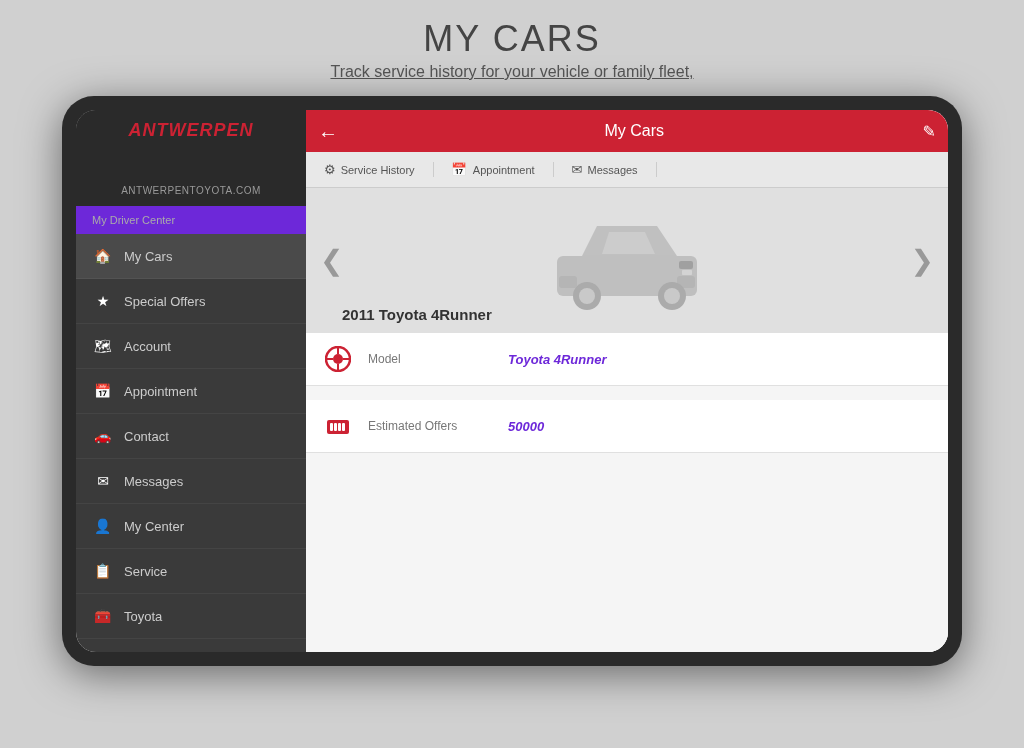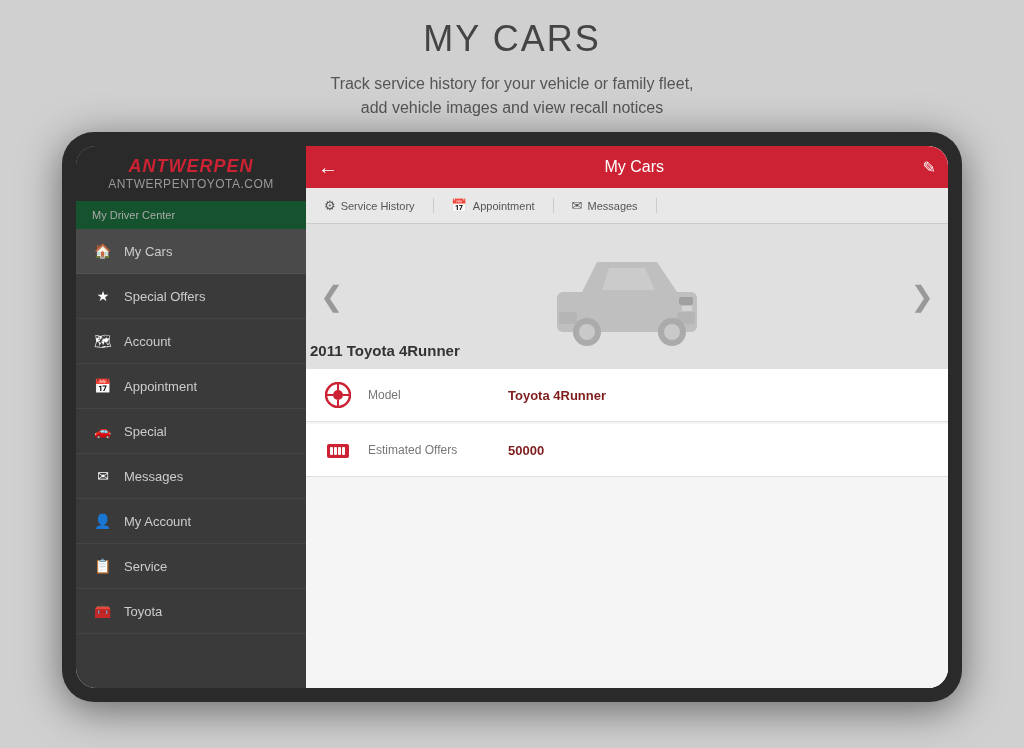--- a/index.html
+++ b/index.html
@@ -21,22 +21,23 @@
     }
     .top-text h1 {
       font-size: 36px;
       font-weight: 300;
       letter-spacing: 2px;
       color: #444;
     }
     .top-text p {
       font-size: 16px;
       color: #555;
-      margin-top: 12px;
+      margin-top: 0;
       line-height: 1.5;
+      text-decoration: underline;
     }
 
     .tablet-frame {
       width: 900px;
       height: 570px;
       background: #2a2a2a;
       border-radius: 32px;
       padding: 14px;
       box-shadow: 0 8px 40px rgba(0,0,0,0.5);
       display: flex;
@@ -66,26 +67,27 @@
     }
     .logo-text {
       color: #cc2233;
       font-weight: 900;
       font-size: 18px;
       letter-spacing: 1px;
       font-style: italic;
     }
     .logo-sub {
       color: #999;
-      font-size: 12px;
+      font-size: 10px;
       letter-spacing: 0.5px;
+      margin-top: 44px;
     }
 
     .sidebar-driver-center {
-      background: #14532d;
+      background: #6d28d9;
       padding: 8px 16px;
       color: #aaa;
       font-size: 11px;
     }
 
     .sidebar-nav {
       flex: 1;
     }
 
     .nav-item {
@@ -198,70 +200,70 @@
     .car-svg-container {
       display: flex;
       align-items: center;
       justify-content: center;
       opacity: 0.6;
     }
 
     .car-label {
       position: absolute;
       bottom: 10px;
-      left: 4px;
+      left: 36px;
       font-size: 15px;
       font-weight: 700;
       color: #333;
     }
 
     
     .detail-section {
       flex: 1;
       overflow-y: auto;
       background: #f5f5f5;
     }
 
     .detail-row {
       display: flex;
       align-items: center;
       padding: 10px 16px;
       border-bottom: 1px solid #e0e0e0;
       background: #fff;
-      margin-bottom: 2px;
+      margin-bottom: 14px;
     }
     .detail-icon {
       width: 32px;
       height: 32px;
       margin-right: 14px;
       display: flex;
       align-items: center;
       justify-content: center;
       flex-shrink: 0;
     }
     .detail-label {
       color: #777;
       font-size: 12px;
       width: 140px;
       flex-shrink: 0;
     }
     .detail-value {
-      color: #7f1d1d;
+      color: #6d28d9;
       font-size: 13px;
       font-weight: 600;
+      font-style: italic;
     }
   </style>
 </head>
 <body>
 
 <div class="top-text">
   <h1>MY CARS</h1>
   <p>
     <span>Track service history for your vehicle or family fleet,</span><br>
-    <span>add vehicle images and view recall notices</span>
   </p>
 </div>
 
 <div class="tablet-frame">
   <div class="tablet-screen">
 
     <div class="sidebar">
       <div class="sidebar-logo">
         <div class="logo-text">ANTWERPEN</div>
         <div class="logo-sub">ANTWERPENTOYOTA.COM</div>
@@ -281,29 +283,29 @@
             <div class="nav-item">
     <span class="nav-icon">🗺</span>
     <span>Account</span>
   </div>
             <div class="nav-item">
     <span class="nav-icon">📅</span>
     <span>Appointment</span>
   </div>
             <div class="nav-item">
     <span class="nav-icon">🚗</span>
-    <span>Special</span>
+    <span>Contact</span>
   </div>
             <div class="nav-item">
     <span class="nav-icon">✉</span>
     <span>Messages</span>
   </div>
             <div class="nav-item">
     <span class="nav-icon">👤</span>
-    <span>My Account</span>
+    <span>My Center</span>
   </div>
             <div class="nav-item">
     <span class="nav-icon">📋</span>
     <span>Service</span>
   </div>
             <div class="nav-item">
     <span class="nav-icon">🧰</span>
     <span>Toyota</span>
   </div>
           </div>

